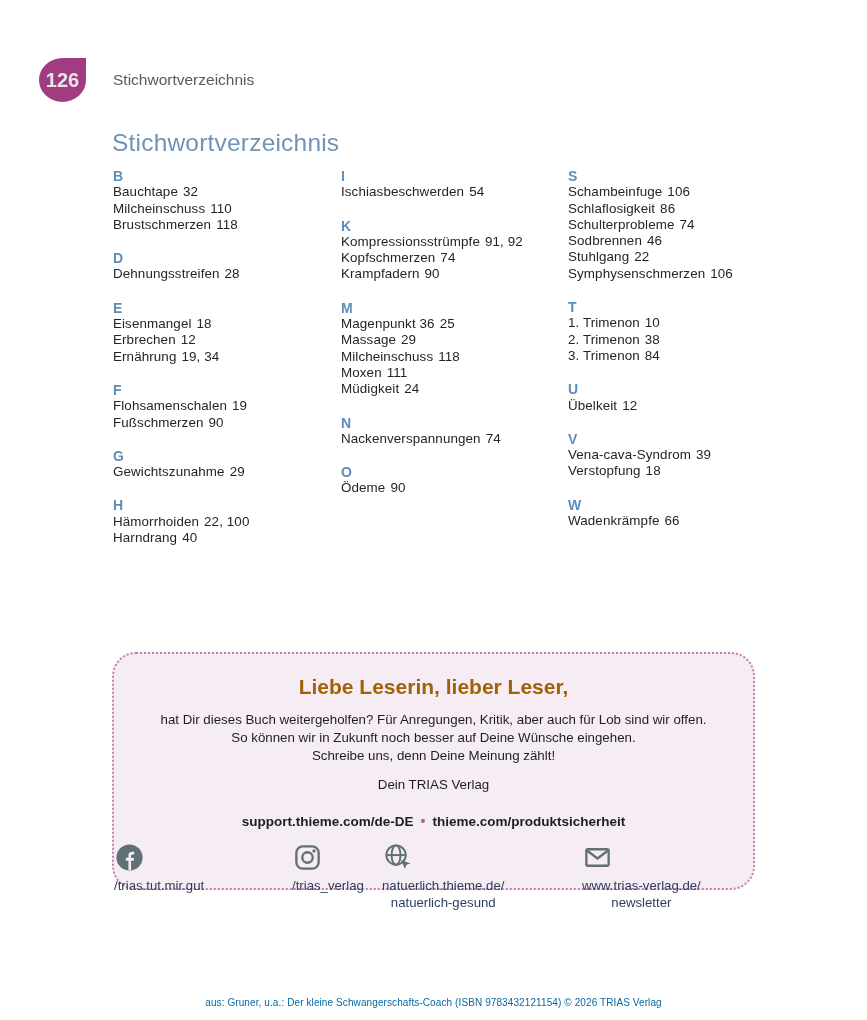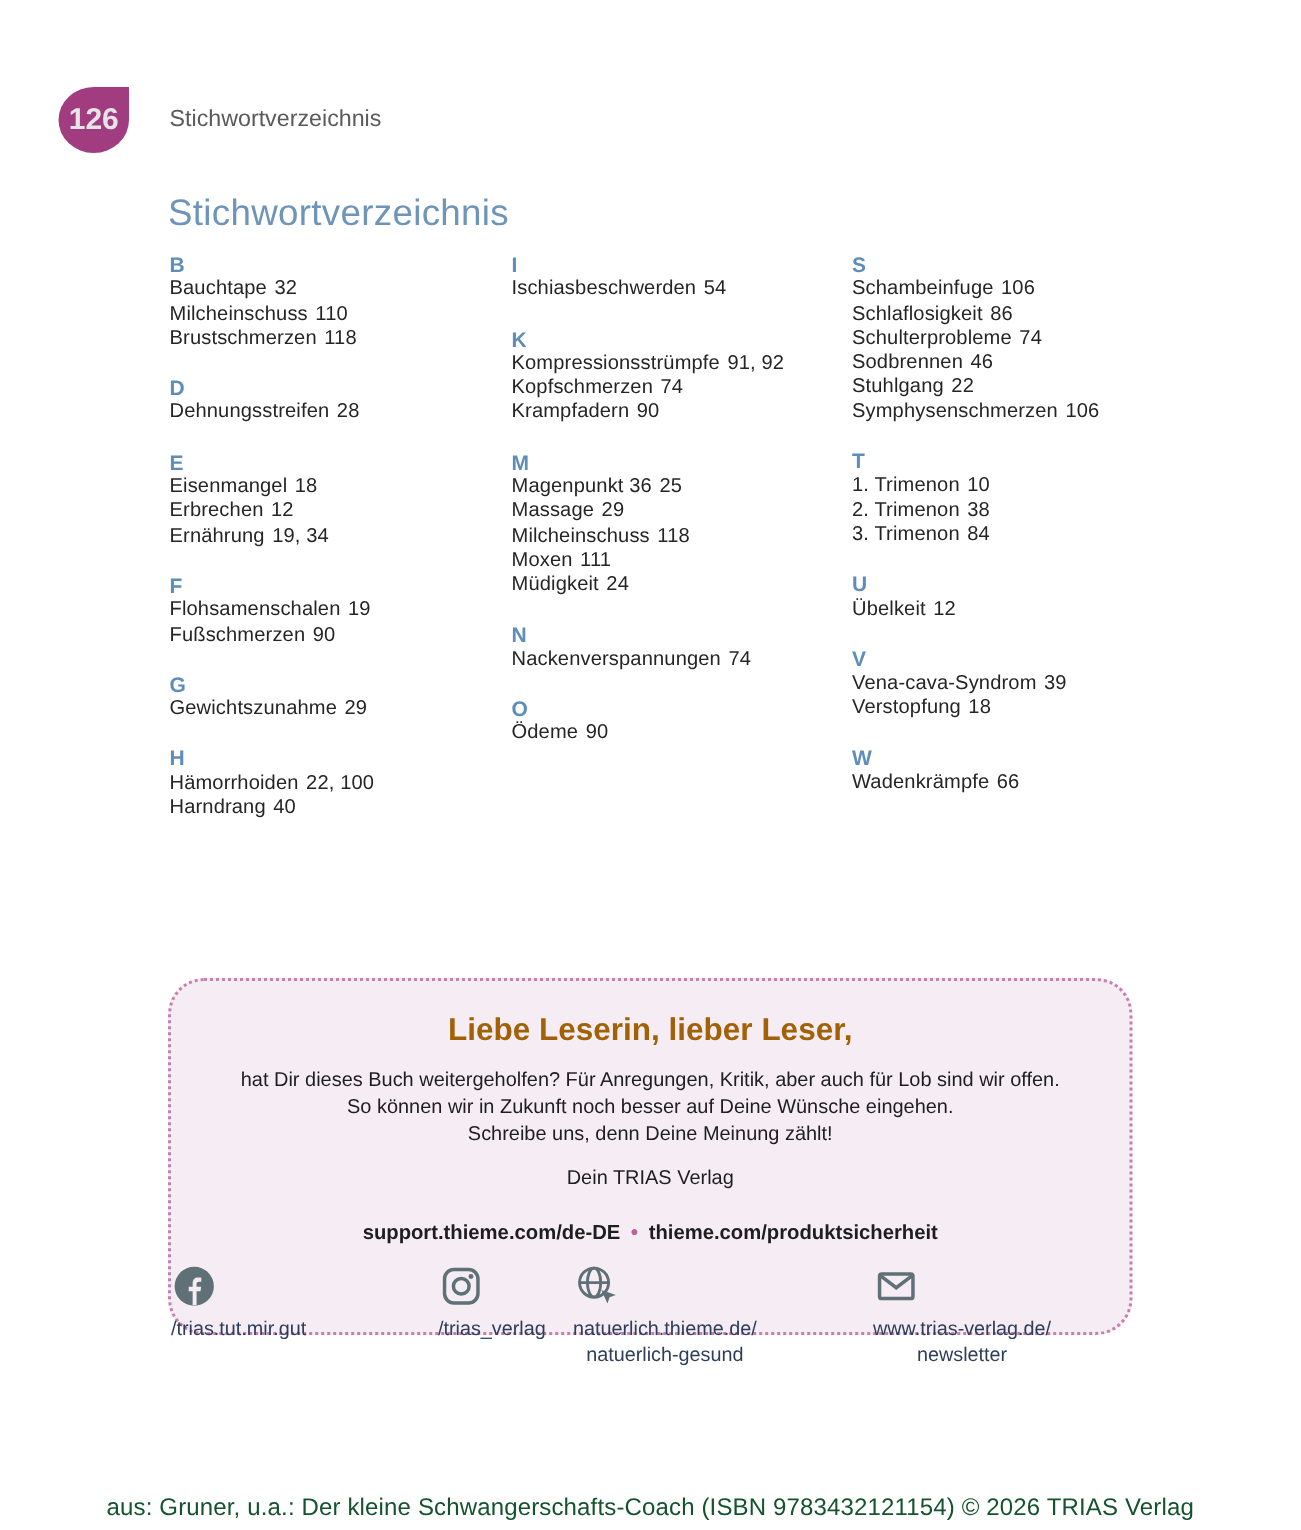--- a/index.html
+++ b/index.html
@@ -65,21 +65,21 @@
   .social-cell.c0{width:178px;}
   .social-cell.c1{width:90px;}
   .social-cell.c2{width:200px;}
   .social-cell.c3{width:175px;}
   .social-icon{display:block;width:31px;height:31px;color:var(--icon-slate);}
   .social-icon svg{width:31px;height:31px;display:block;}
   .social-label{margin-top:5px;font-size:13.2px;line-height:16.5px;color:var(--navy);white-space:nowrap;}
   
   .credit{
     position:absolute;left:0;right:0;top:997px;text-align:center;
-    font-size:16px;color:#14532d;letter-spacing:.1px;
+    font-size:10px;color:#0369a1;letter-spacing:.1px;
   }
 </style>
 </head>
 <body>
 
 <div class="page">
 
   <div class="page-badge">126</div>
   <div class="running-title">Stichwortverzeichnis</div>
 

